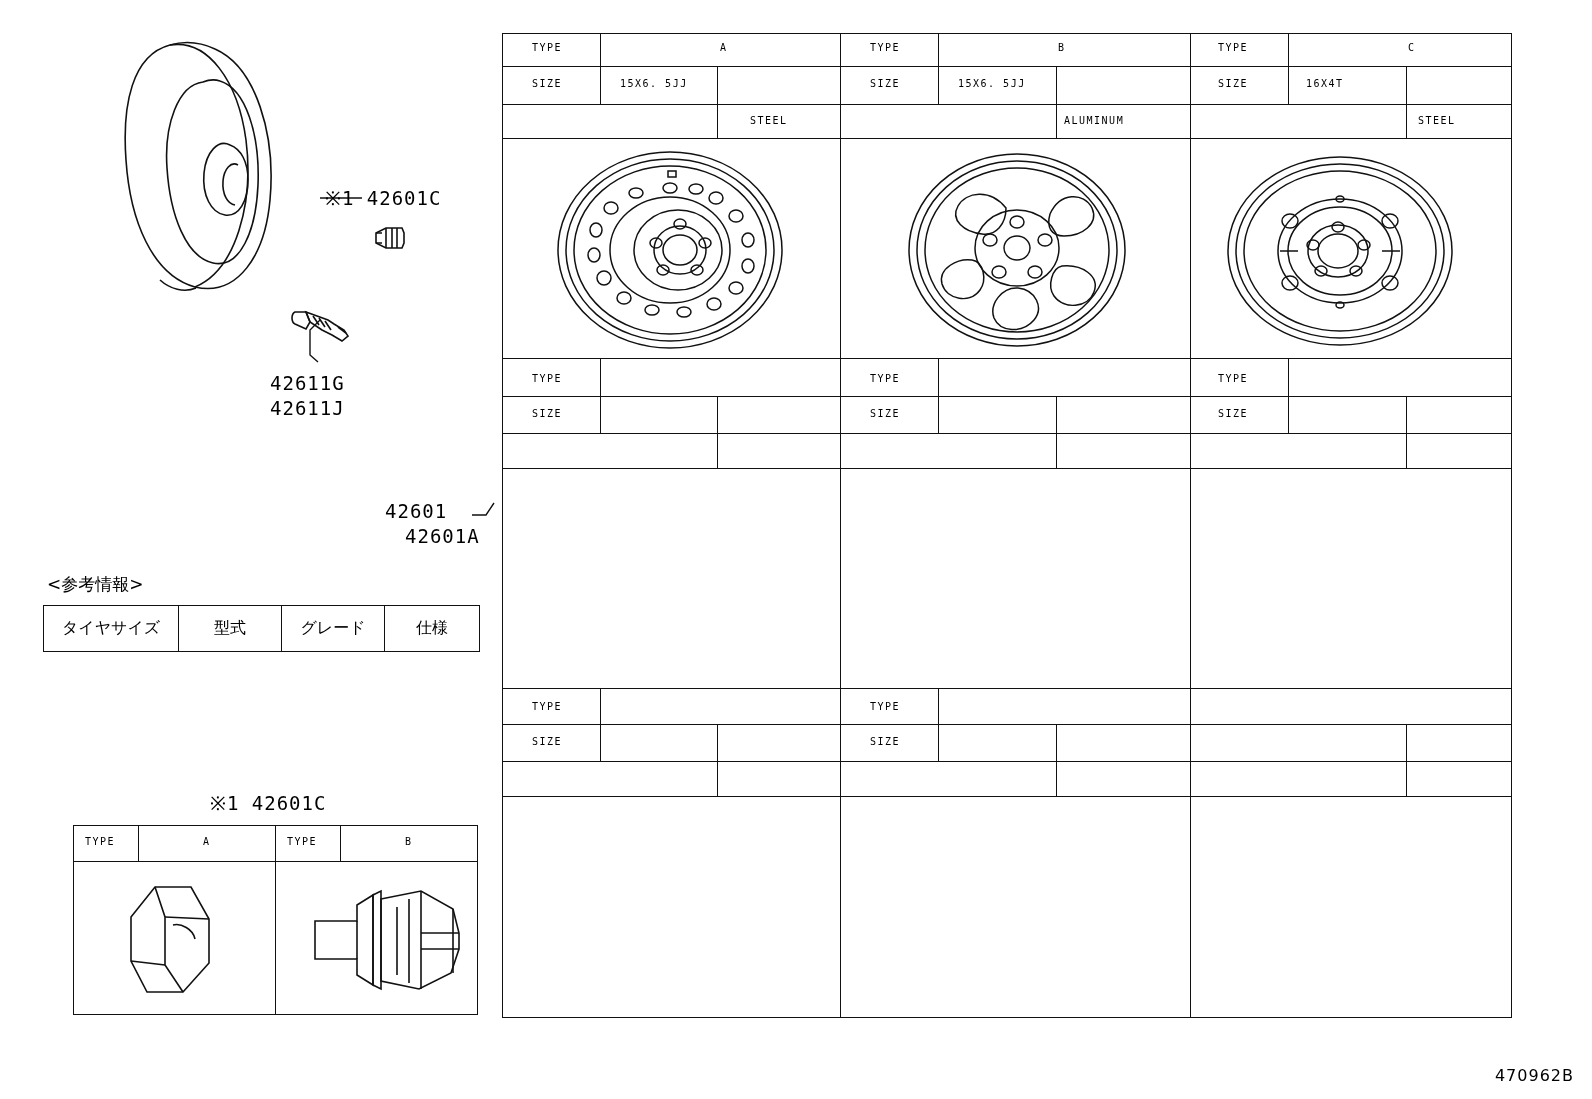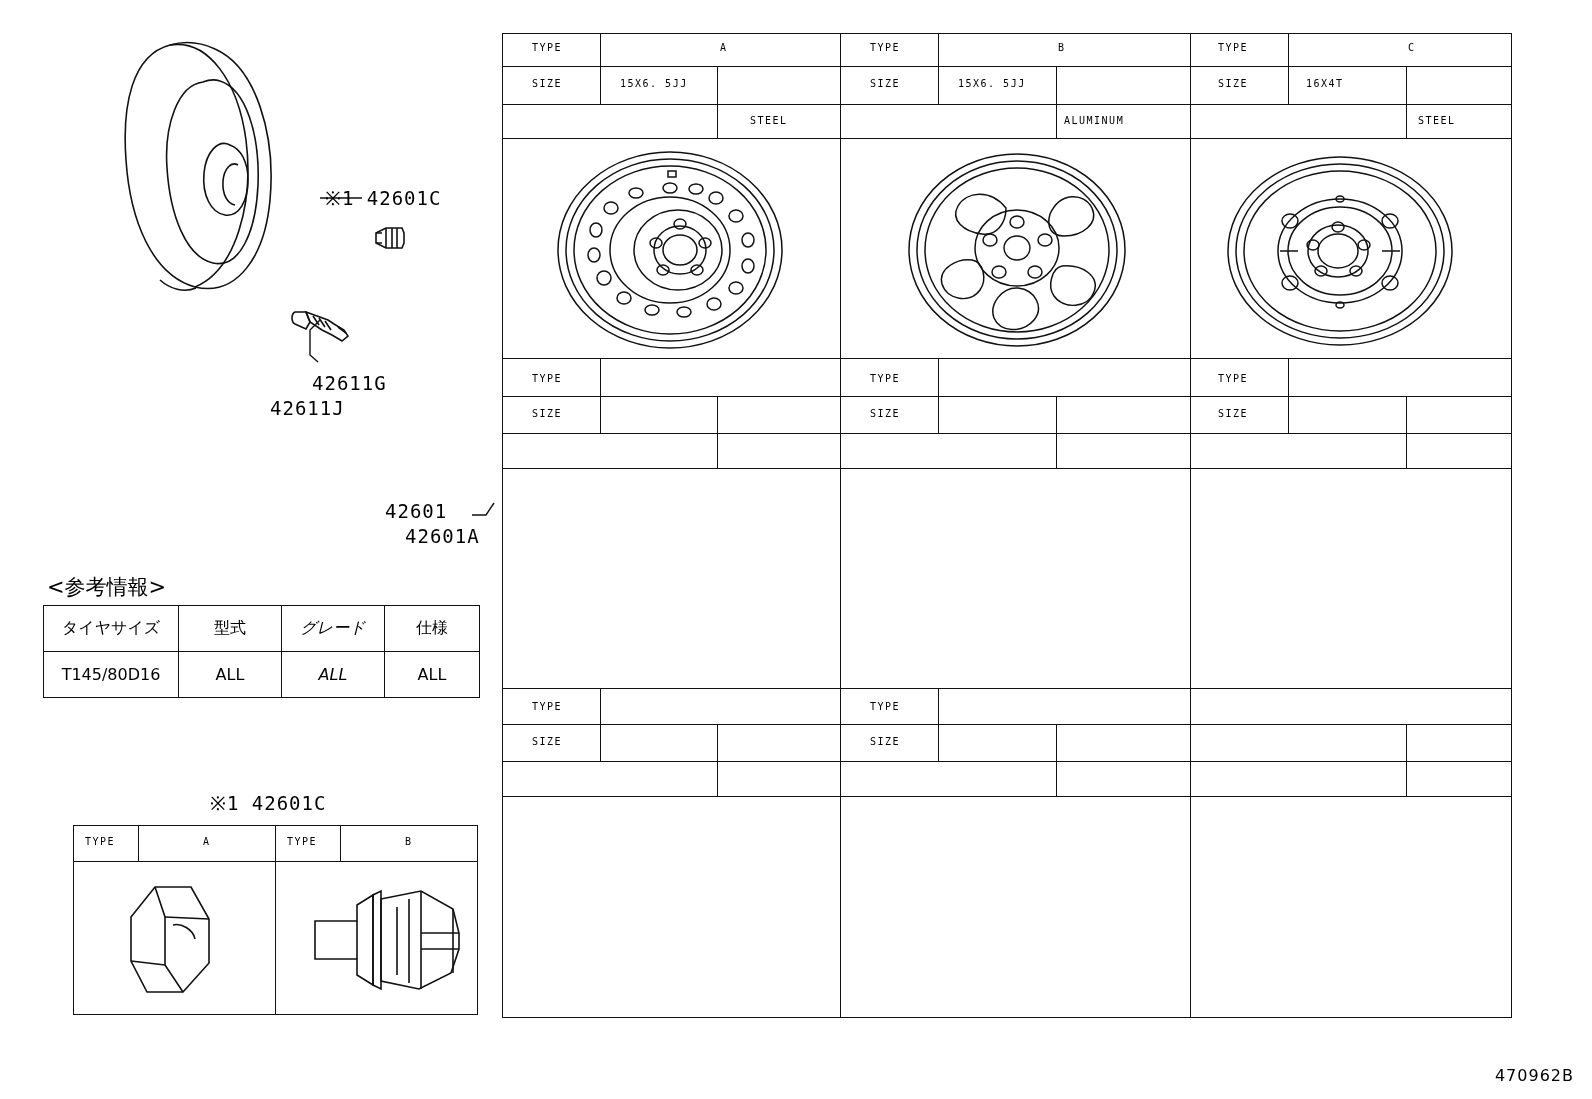--- a/index.html
+++ b/index.html
@@ -41,40 +41,40 @@
     letter-spacing: 1px;
     white-space: nowrap;
     font-family: "DejaVu Sans Mono", monospace;
   }
 
   
   #ref-table-wrap { position: absolute; left: 43px; top: 605px; }
   #ref-title {
     position: absolute;
     top: -32px; left: 4px;
-    font-size: 21px;
+    font-size: 17px;
     white-space: nowrap;
     font-family: "DejaVu Sans", sans-serif;
   }
   table.ref {
     border-collapse: collapse;
     font-family: "DejaVu Sans", sans-serif;
   }
   table.ref td, table.ref th {
     border: 1.5px solid #111;
     font-weight: normal;
     font-size: 16px;
     text-align: center;
     padding: 0;
     height: 45px;
     white-space: nowrap;
   }
   table.ref th:first-child, table.ref td:first-child { width: 134px; }
   table.ref th:nth-child(2), table.ref td:nth-child(2) { width: 102px; }
-  table.ref th:nth-child(3), table.ref td:nth-child(3) { width: 102px; font-style: italic; }
+  table.ref th:nth-child(3), table.ref td:nth-child(3) { width: 102px; }
   table.ref th:nth-child(4), table.ref td:nth-child(4) { width: 94px; }
 
   
   #nut-table { position: absolute; left: 73px; top: 825px; width: 405px; height: 190px; }
   #nut-title { position:absolute; left:210px; top: 790px; font-size: 19px; letter-spacing:1px; white-space:nowrap;}
 
   
   #matrix { position: absolute; left: 502px; top: 33px; width: 1010px; height: 985px; }
 
   .cellhdr {
@@ -139,40 +139,34 @@
     </g>
   </svg>
 </div>
 <div class="abs" style="left:470px; top:495px;">
   <svg width="40" height="40" viewBox="0 0 40 40">
     <path d="M2 20 L16 20 L24 8" stroke="#111" stroke-width="1.4" fill="none"></path>
   </svg>
 </div>
 
 <div class="partnum" style="left:325px; top:185px;">※1 42601C</div>
-<div class="partnum" style="left:270px; top:372px;margin-left:42px;">42611G</div>
+<div class="partnum" style="left:270px; top:372px;">42611G</div>
 <div class="partnum" style="left:270px; top:397px;">42611J</div>
 <div class="partnum" style="left:385px; top:500px;">42601</div>
 <div class="partnum" style="left:405px; top:525px;">42601A</div>
 
 <div id="ref-table-wrap">
   <div id="ref-title">&lt;参考情報&gt;</div>
   <table class="ref">
     <tbody>
         <tr>
       <th>タイヤサイズ</th>
       <th>型式</th>
       <th>グレード</th>
       <th>仕様</th>
-    </tr>
-    <tr>
-      <td>T145/80D16</td>
-      <td>ALL</td>
-      <td>ALL</td>
-      <td>ALL</td>
     </tr>
   </tbody>
     </table>
 </div>
 
 <div id="nut-title">※1 42601C</div>
 <div id="nut-table">
   <div class="box" style="left:0; top:0; width:405px; height:190px;"></div>
   <div class="hline" style="left:0; top:36px; width:405px;"></div>
   <div class="vline" style="left:202px; top:0; height:190px;"></div>

